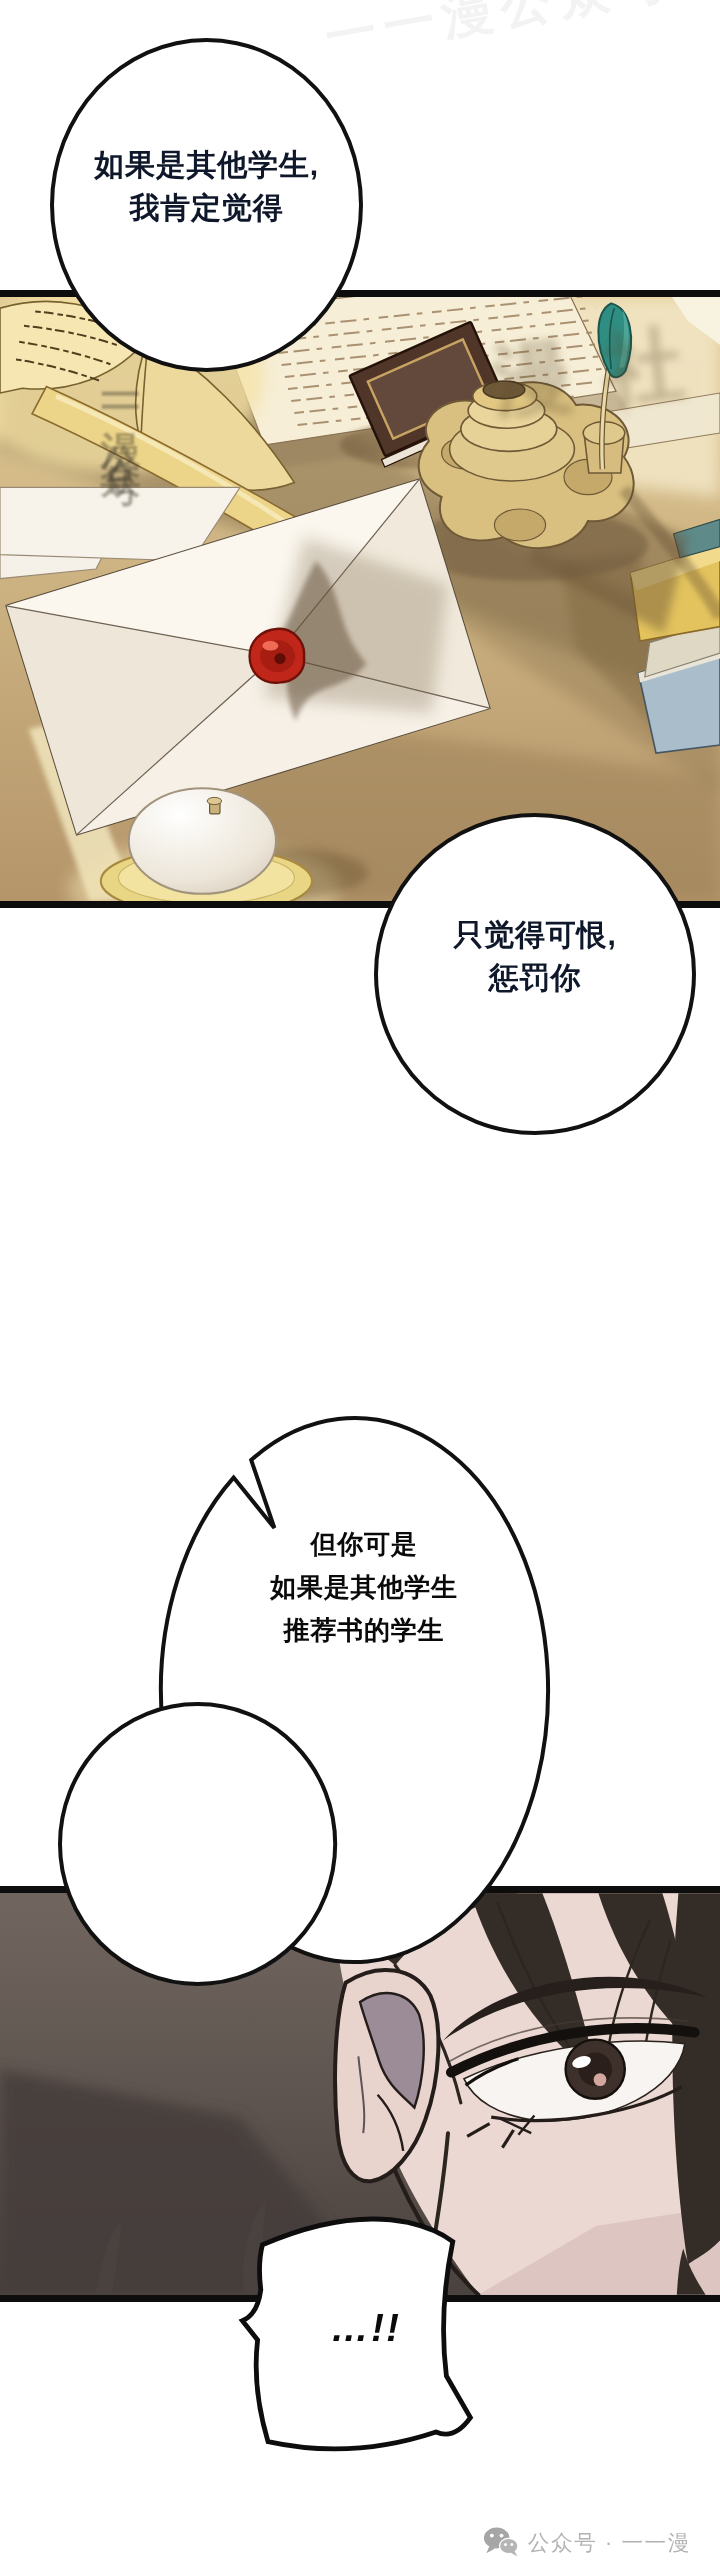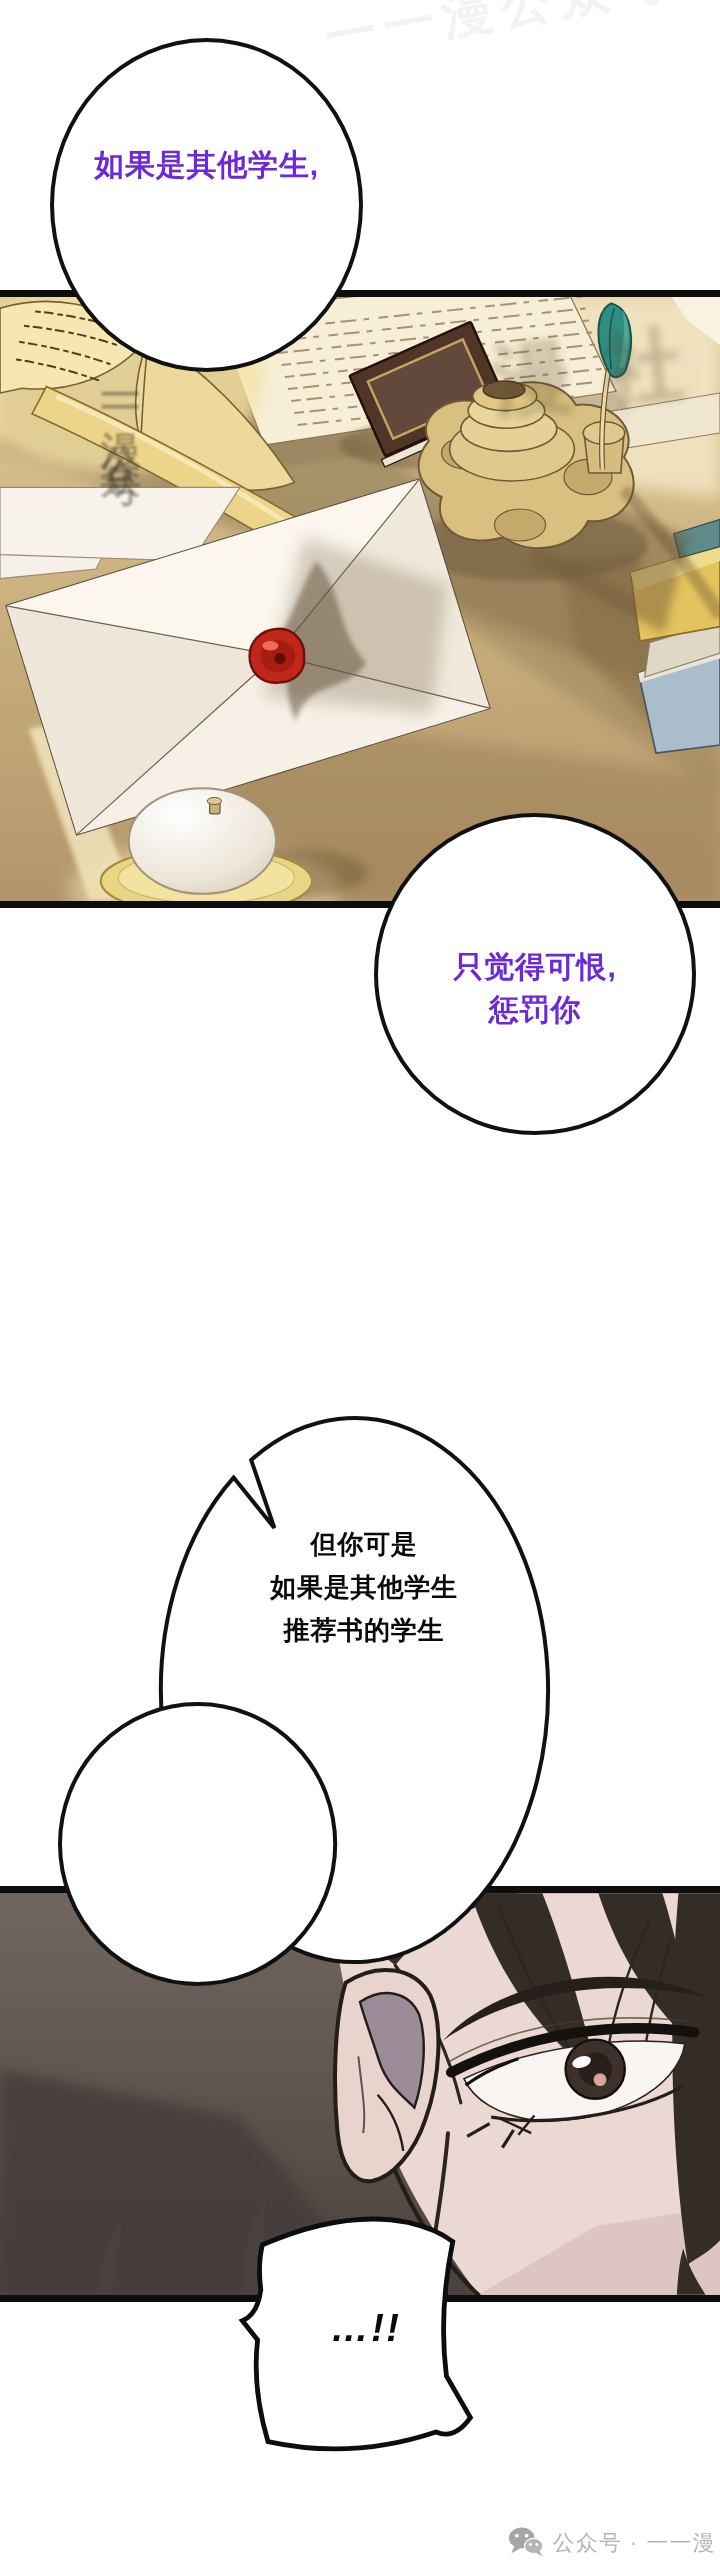--- a/index.html
+++ b/index.html
@@ -1,20 +1,20 @@
 <!DOCTYPE html>
 <html style="font-size:12.8px"><head>
 <meta charset="utf-8">
 <style>
   html,body{margin:0;padding:0;background:#ffffff;}
   #page{position:relative;width:720px;height:2576px;background:#ffffff;overflow:hidden;
         font-family:"Liberation Sans","DejaVu Sans",sans-serif;}
   
   .bubble{position:absolute;background:#ffffff;border:4px solid #111;border-radius:50%;z-index:5;}
-  .bubble-text{position:absolute;left:0;right:0;text-align:center;font-weight:bold;color:#6d28d9;
+  .bubble-text{position:absolute;left:0;right:0;text-align:center;font-weight:bold;color:#0f172a;
                font-size:30px;line-height:43px;letter-spacing:0.8px;z-index:6;}
   .bubble-text span{display:block;}
   .free-text{position:absolute;text-align:center;font-weight:bold;color:#0a0a0a;
              font-size:26px;line-height:43px;letter-spacing:0.8px;z-index:6;}
   .free-text span{display:block;}
   
   .panel{position:absolute;left:0;width:720px;border-top:7.2px solid #0d0d0d;border-bottom:7.2px solid #0d0d0d;
          box-sizing:border-box;overflow:hidden;z-index:1;background:#c9ab79;}
   .panel svg{display:block;}
   
@@ -23,21 +23,21 @@
           transform:rotate(-10deg);transform-origin:left top;z-index:2;}
   .wm-vert{position:absolute;left:94px;top:374px;height:376px;writing-mode:vertical-rl;
            font-size:40px;font-weight:bold;color:rgba(70,62,48,0.42);letter-spacing:12.8px;
            filter:blur(1px);z-index:3;}
   .wm-desk{position:absolute;left:492px;top:318px;font-size:80px;font-weight:bold;
            color:rgba(90,70,40,0.32);letter-spacing:32px;white-space:nowrap;
            filter:blur(4px);transform:rotate(-6deg);z-index:2;}
   .exclaim{position:absolute;left:268px;top:2302px;width:196px;text-align:center;z-index:6;
            font-size:38px;line-height:53px;font-weight:bold;font-style:italic;letter-spacing:2.4px;color:#0a0a0a;}
   
-  .footer-wm{position:absolute;top:2526px;right:4px;display:flex;align-items:center;gap:8px;z-index:2;}
+  .footer-wm{position:absolute;top:2526px;right:29px;display:flex;align-items:center;gap:8px;z-index:2;}
   .footer-wm .txt{font-size:21.6px;color:#b3b3b3;letter-spacing:1.6px;white-space:nowrap;}
   .svg-layer{position:absolute;z-index:4;}
 </style>
 </head>
 <body>
 
 <div id="page">
 
   <div class="wm-top">一一漫公众号</div>
 
@@ -189,25 +189,26 @@
     </svg>
   </div>
 
   <div class="wm-vert">一一漫公众号</div>
 
   <div class="wm-desk">漫社</div>
 
   <div class="bubble" style="left:50px;top:38px;width:305px;height:326px;">
     <div class="bubble-text" style="top:101px;">
       <span>如果是其他学生,</span>
+      <span>我肯定觉得</span>
     </div>
   </div>
 
   <div class="bubble" style="left:374px;top:813px;width:314px;height:314px;">
-    <div class="bubble-text" style="top:128px;text-align:center;">
+    <div class="bubble-text" style="top:96px;text-align:center;">
       <span>只觉得可恨,</span>
       <span>惩罚你</span>
     </div>
   </div>
 
   <div class="panel" style="top:1886px;height:416px;background:#5d534e;">
     <svg width="720" height="402" viewBox="0 0 900 502">
       <defs>
         <linearGradient id="bgG" x1="0" y1="0" x2="0" y2="1">
           <stop offset="0" stop-color="#71665f"></stop>

